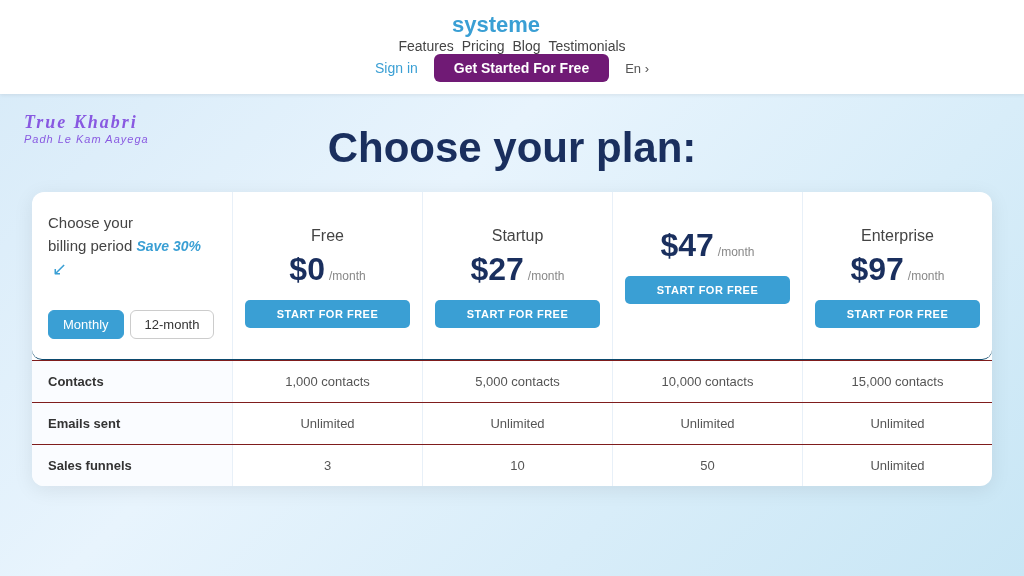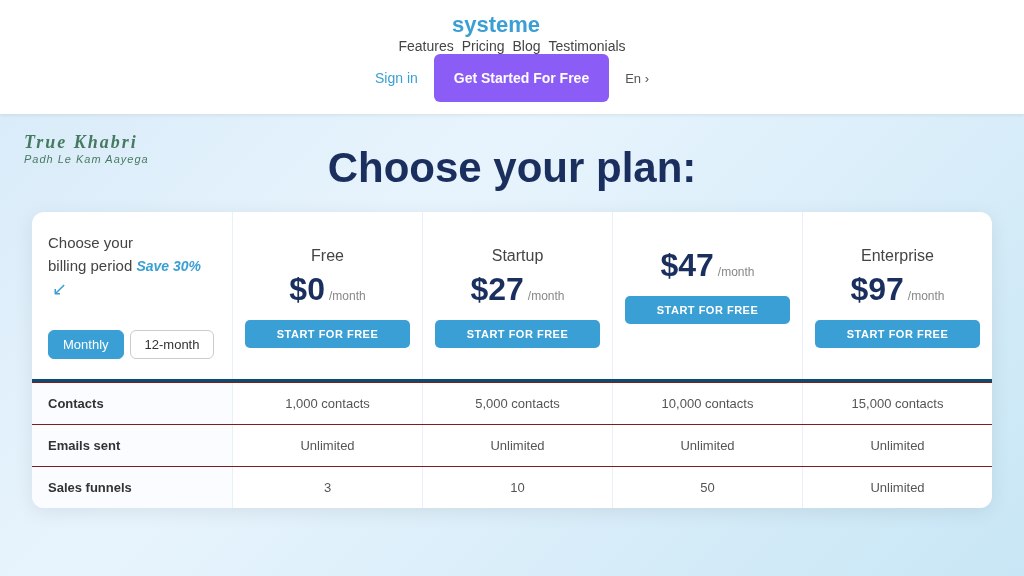--- a/index.html
+++ b/index.html
@@ -41,24 +41,24 @@
       display: flex;
       align-items: center;
       gap: 16px;
     }
     .sign-in-link {
       font-size: 14px;
       color: #3a9fd4;
       cursor: pointer;
     }
     .get-started-btn {
-      background: #8b5cf6;
+      background: #701a75;
       color: white;
       border: none;
-      padding: 16px 20px;
+      padding: 6px 20px;
       border-radius: 6px;
       font-size: 14px;
       font-weight: 600;
       cursor: pointer;
     }
     .lang-selector {
       font-size: 13px;
       color: #555;
       cursor: pointer;
     }
@@ -67,21 +67,21 @@
     .main {
       padding: 20px 32px 0;
       position: relative;
     }
 
     
     .watermark {
       position: absolute;
       left: 24px;
       top: 18px;
-      color: #14532d;
+      color: #6d28d9;
       opacity: 0.75;
     }
     .watermark-title {
       font-size: 18px;
       font-weight: 700;
       font-style: italic;
       letter-spacing: 2px;
       font-family: Georgia, serif;
     }
     .watermark-subtitle {
@@ -105,21 +105,22 @@
       width: 100%;
       background: white;
       border-radius: 12px;
       overflow: hidden;
       box-shadow: 0 4px 20px rgba(0,0,0,0.08);
     }
 
     .pricing-header {
       display: grid;
       grid-template-columns: 200px 1fr 1fr 1fr 1fr;
-      border-bottom: 3px solid #0c4a6e;
+      border-bottom: 1px solid #0c4a6e;
+      border-radius: 10px;
     }
 
     .plan-col-label {
       padding: 20px 16px;
       display: flex;
       flex-direction: column;
       justify-content: flex-start;
     }
     .billing-period-text {
       font-size: 15px;

